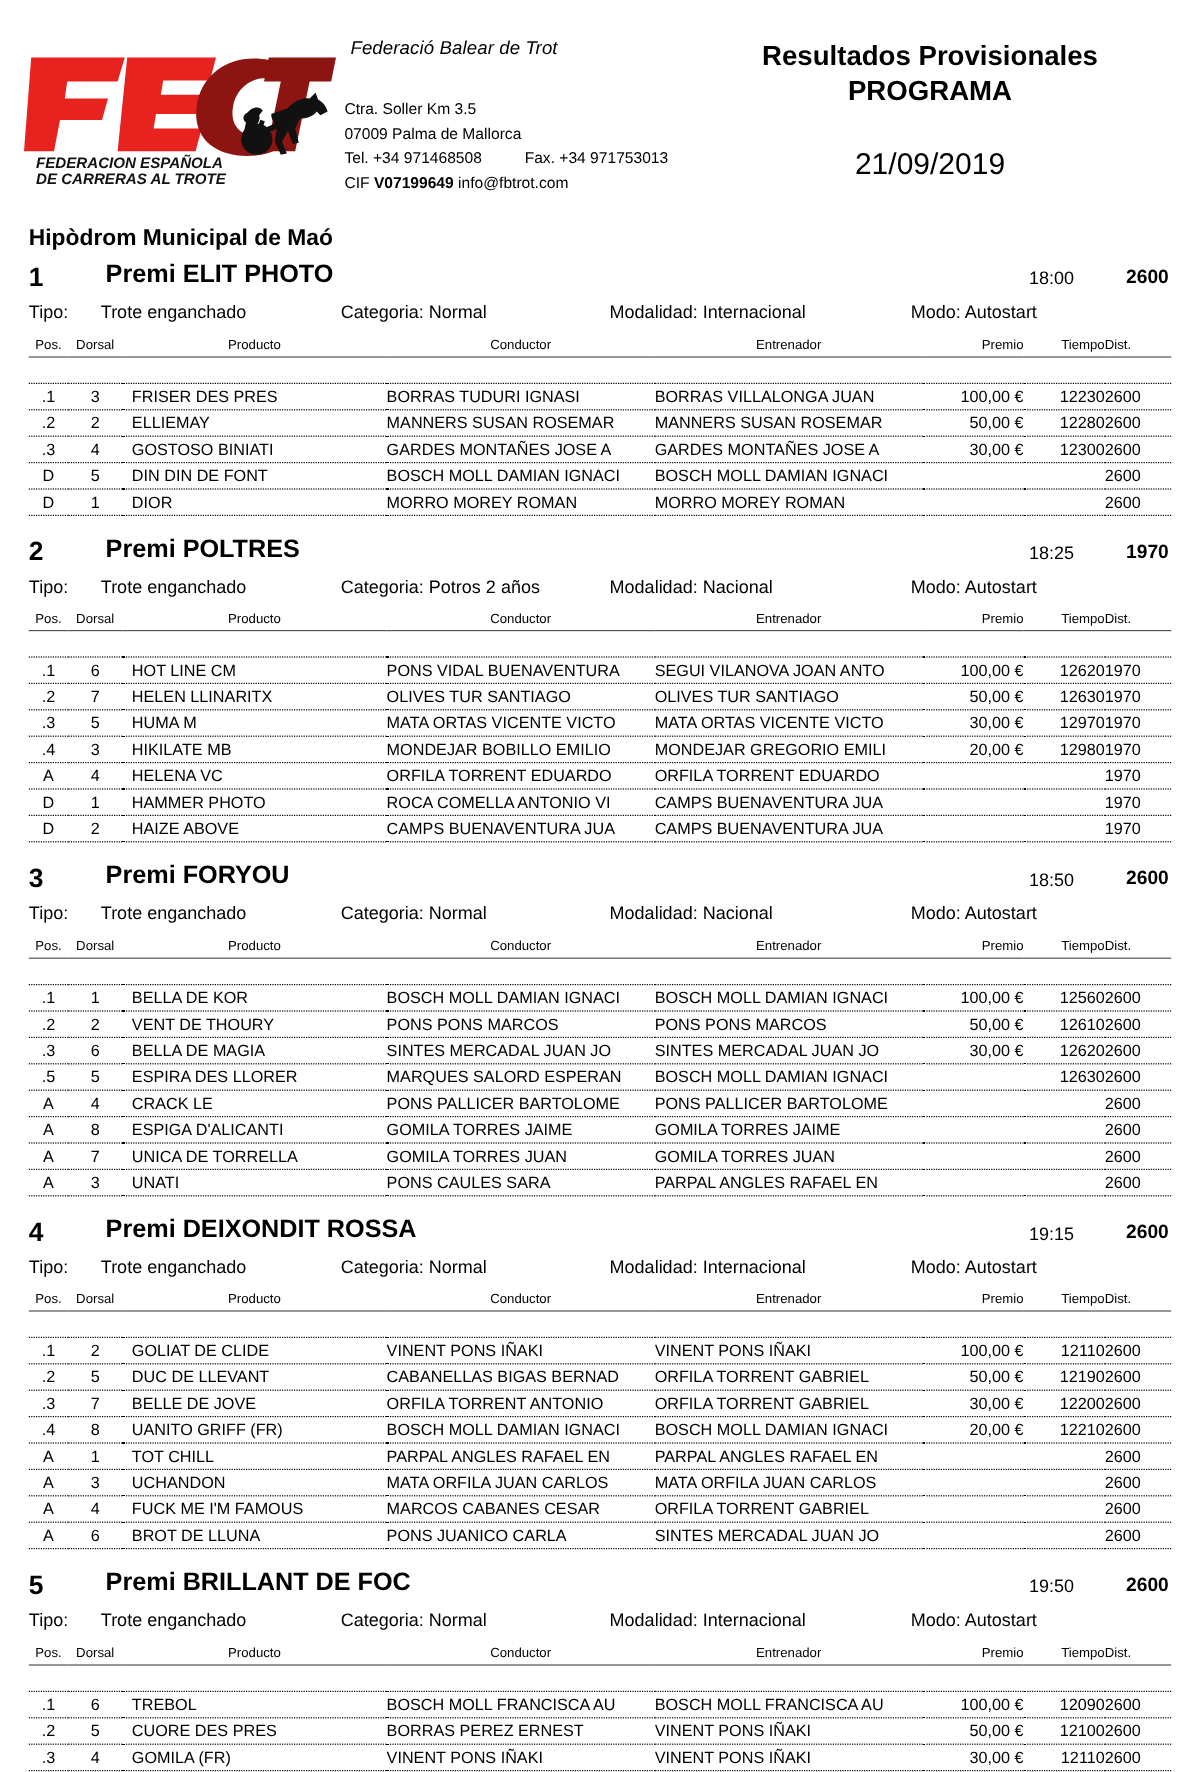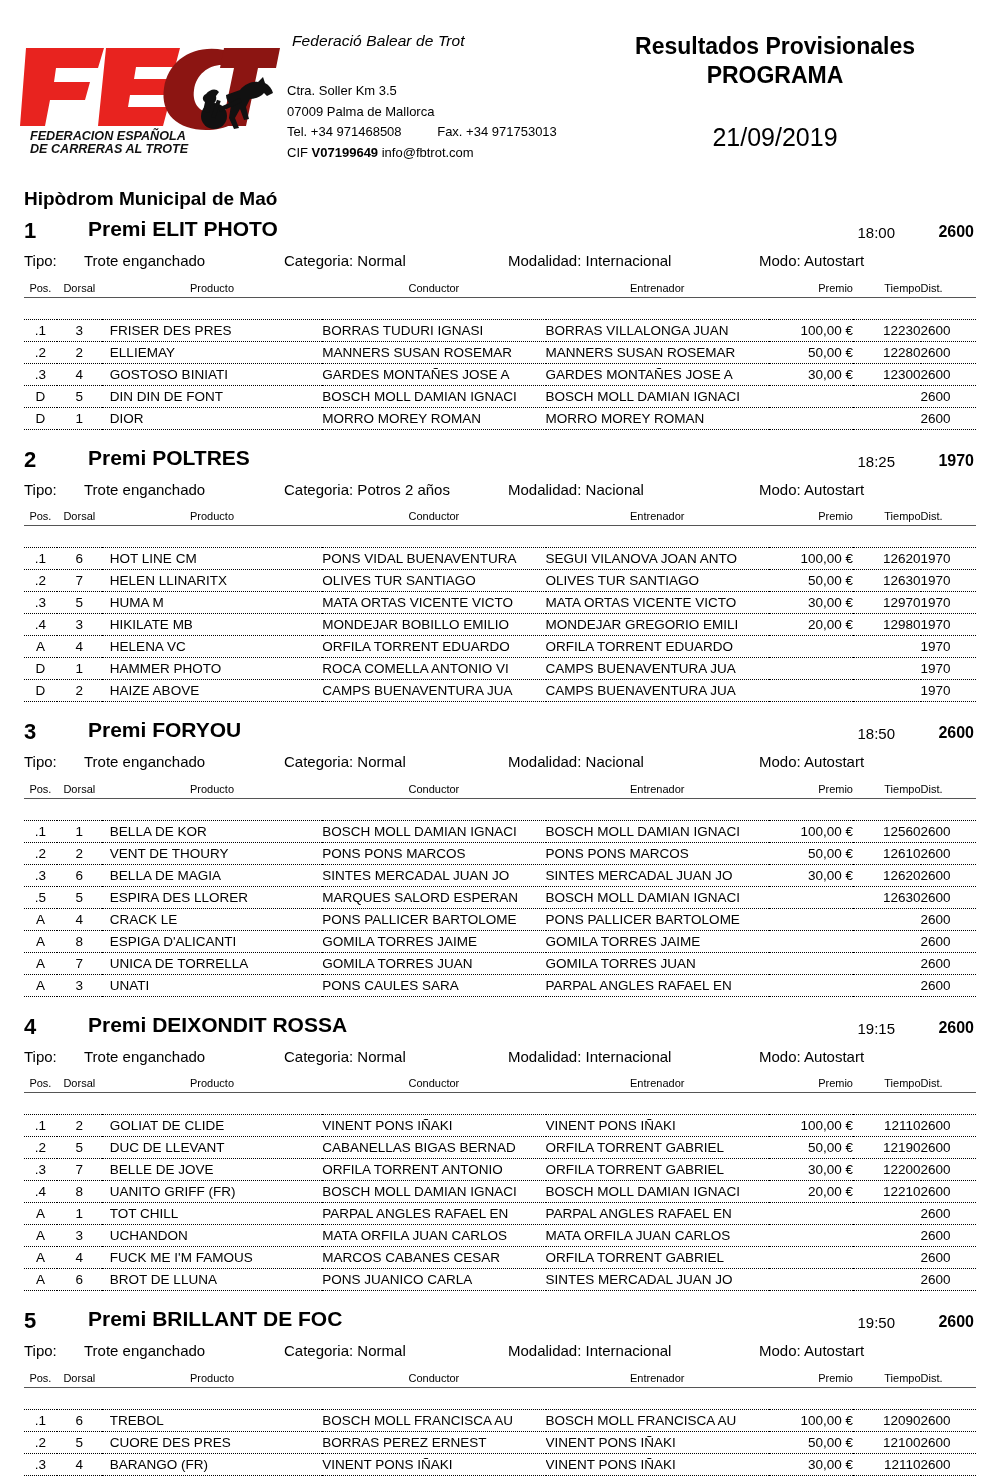--- a/index.html
+++ b/index.html
@@ -697,21 +697,21 @@
         <td class="c-prod">CUORE DES PRES</td>
         <td class="c-cond">BORRAS PEREZ ERNEST</td>
         <td class="c-entr">VINENT PONS IÑAKI</td>
         <td class="c-prem">50,00 €</td>
         <td class="c-tiemp">12100</td>
         <td class="c-dist">2600</td>
       </tr>
       <tr>
         <td class="c-pos">.3</td>
         <td class="c-dorsal">4</td>
-        <td class="c-prod">BARANGO (FR)</td>
+        <td class="c-prod">GOMILA (FR)</td>
         <td class="c-cond">VINENT PONS IÑAKI</td>
         <td class="c-entr">VINENT PONS IÑAKI</td>
         <td class="c-prem">30,00 €</td>
         <td class="c-tiemp">12110</td>
         <td class="c-dist">2600</td>
       </tr>
       <tr>
         <td class="c-pos">.4</td>
         <td class="c-dorsal">2</td>
         <td class="c-prod">BONHEUR DE BRESLES (FR)</td>

